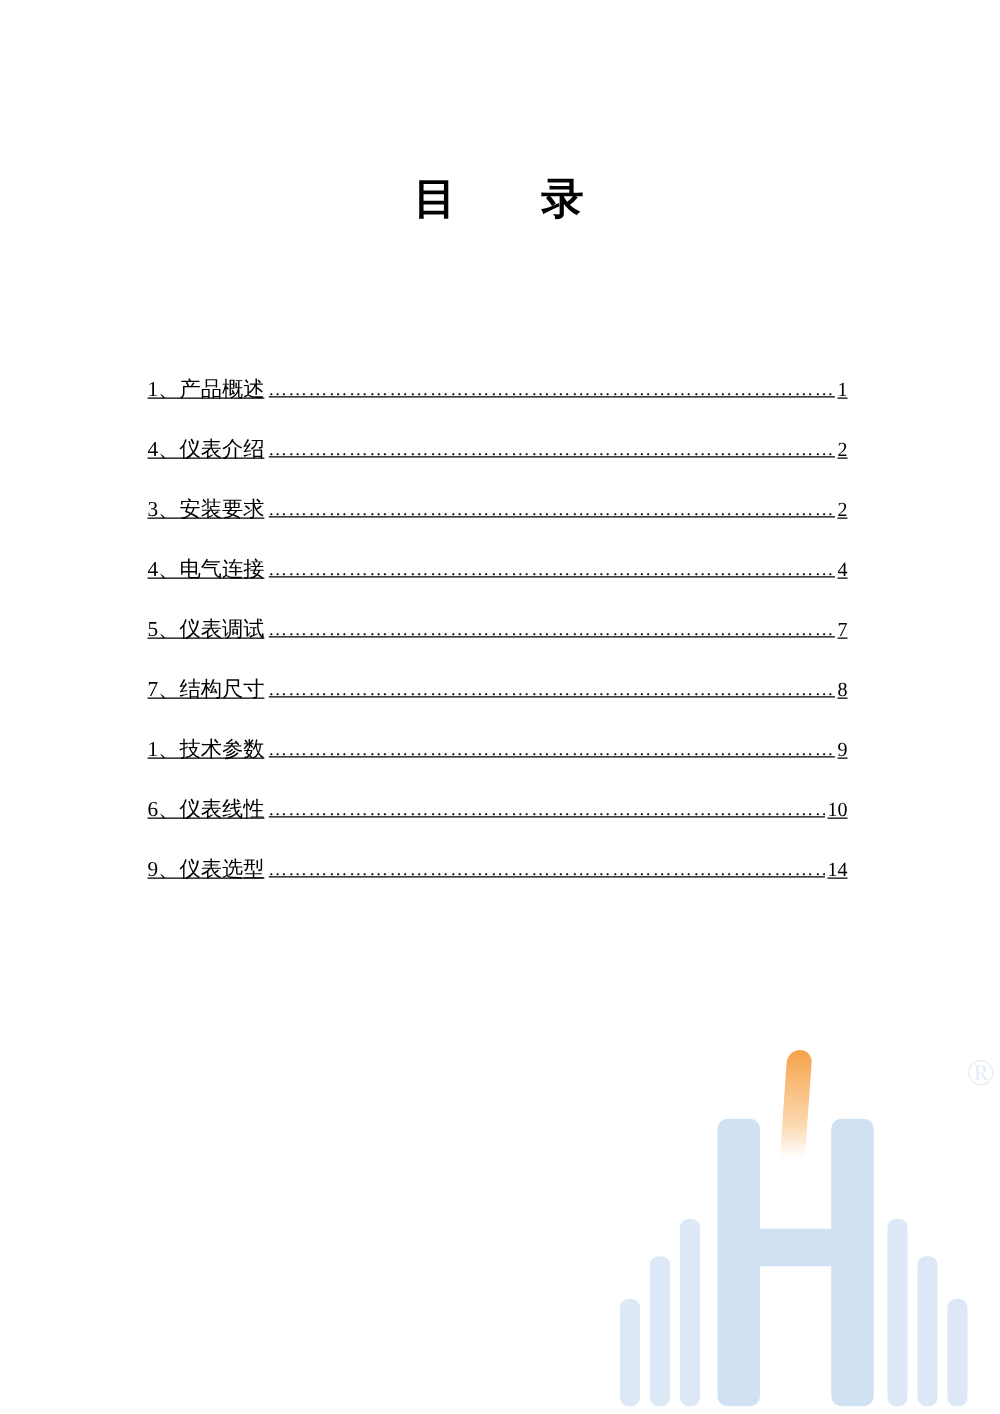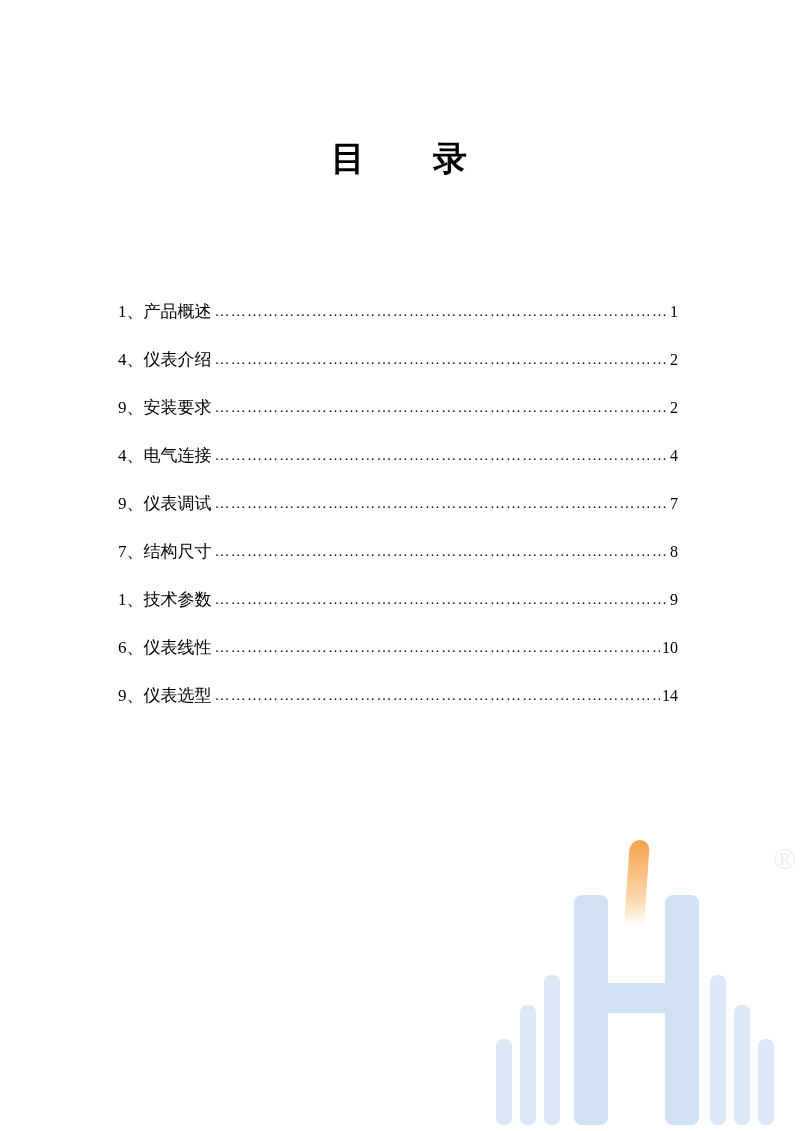--- a/index.html
+++ b/index.html
@@ -29,20 +29,21 @@
   }
   .doc-title .gap {
     display: inline-block;
     width: 66px;
   }
   .toc {
     position: absolute;
     top: 300px;
     left: 118px;
     width: 560px;
+    text-decoration: underline;
   }
   .toc-row {
     display: flex;
     align-items: baseline;
     font-size: 17px;
     color: #000000;
     height: 48px;
     white-space: nowrap;
   }
   .toc-label {
@@ -146,33 +147,33 @@
       <span class="toc-page">1</span>
     </div>
 
     <div class="toc-row">
       <span class="toc-label">4、仪表介绍</span>
       <span class="toc-dots">……………………………………………………………………………………………</span>
       <span class="toc-page">2</span>
     </div>
 
     <div class="toc-row">
-      <span class="toc-label">9、安装要求</span>
+      <span class="toc-label">3、安装要求</span>
       <span class="toc-dots">……………………………………………………………………………………………</span>
       <span class="toc-page">2</span>
     </div>
 
     <div class="toc-row">
       <span class="toc-label">4、电气连接</span>
       <span class="toc-dots">……………………………………………………………………………………………</span>
       <span class="toc-page">4</span>
     </div>
 
     <div class="toc-row">
-      <span class="toc-label">9、仪表调试</span>
+      <span class="toc-label">5、仪表调试</span>
       <span class="toc-dots">……………………………………………………………………………………………</span>
       <span class="toc-page">7</span>
     </div>
 
     <div class="toc-row">
       <span class="toc-label">7、结构尺寸</span>
       <span class="toc-dots">……………………………………………………………………………………………</span>
       <span class="toc-page">8</span>
     </div>
 

